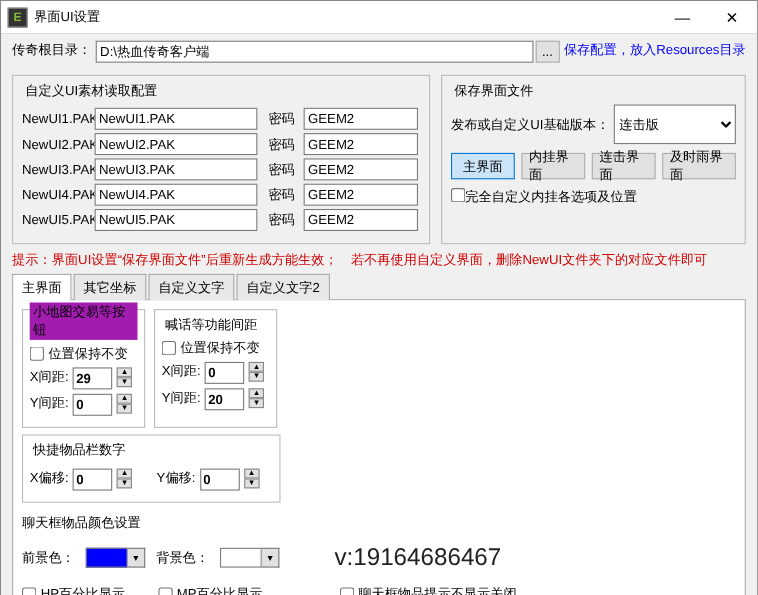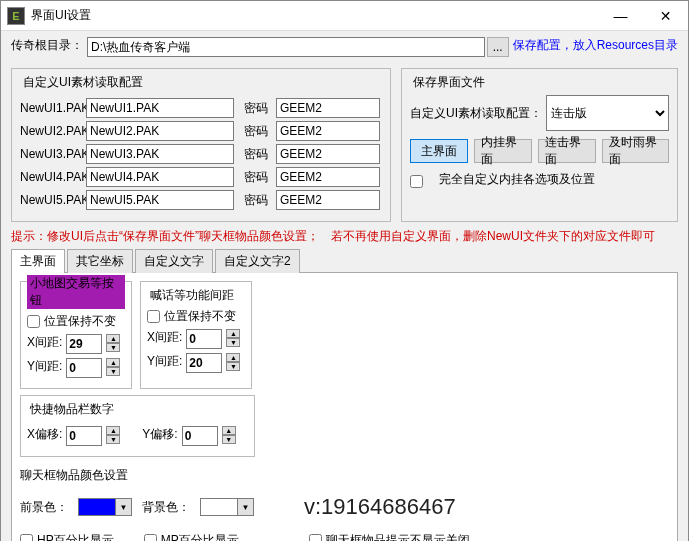--- a/index.html
+++ b/index.html
@@ -24,21 +24,21 @@
 .pak-label { width: 62px; }
 .pak-input { width: 148px; }
 .pw-label { margin-left: 6px; width: 28px; }
 .pw-input { width: 104px; }
 .right-col { flex: 1; }
 .sel-row { display: flex; align-items: center; gap: 4px; margin-bottom: 8px; }
 select { border: 1px solid #7a7a7a; background: #fff; height: 36px; flex: 1; }
 .btn { border: 1px solid #adadad; background: #e1e1e1; padding: 3px 6px; height: 24px; display: flex; align-items: center; justify-content: center; min-width: 58px; }
 .btn.active { border: 1px solid #0078d7; background: #cce4f7; }
 .btn-row { display: flex; gap: 6px; margin-bottom: 8px; }
-.chk-row { display: flex; align-items: flex-end; gap: 16px; }
+.chk-row { display: flex; align-items: flex-start; gap: 0; }
 .hint { margin: 6px 0 4px; }
 .red { color: #d00000; }
 .tabs { display: flex; border-bottom: 1px solid #aaa; background: #f0f0f0; }
 .tab { padding: 3px 8px; border: 1px solid #aaa; border-bottom: none; background: #e8e8e8; margin-right: 2px; margin-bottom: -1px; }
 .tab.active { background: #fff; }
 .tab-body { border: 1px solid #aaa; border-top: none; background: #fff; padding: 8px; }
 .upper-groups { display: flex; gap: 8px; }
 .mini-field { border: 1px solid #bbb; padding: 6px; }
 .nrow { display: flex; align-items: flex-start; gap: 4px; margin: 4px 0; }
 .num-in { width: 36px; border: 1px solid #7a7a7a; text-align: left; padding: 2px; height: 20px; font-weight: bold; }
@@ -109,38 +109,38 @@
   <input type="text" class="pak-input" value="NewUI5.PAK" style="">
   <span class="pw-label">密码</span>
   <input type="text" class="pw-input" value="GEEM2" style="">
             </div>
           </div>
       </div>
 
       <div class="fieldset right-col">
         <div class="fieldset-title">保存界面文件</div>
         <div class="sel-row">
-          <span>自定义UI素材读取配置：</span>
+          <span>发布或自定义UI基础版本：</span>
           <select><option>连击版</option></select>
         </div>
         <div class="btn-row" id="btn-row1">
             <div class="btn active">主界面</div>
             <div class="btn">内挂界面</div>
             <div class="btn">连击界面</div>
             <div class="btn">及时雨界面</div>
           </div>
         <div class="chk-row">
           <input type="checkbox" style="">
           <span>完全自定义内挂各选项及位置</span>
         </div>
       </div>
     </div>
 
     <div class="hint">
-      <span class="red">提示：</span><span class="red">修改UI后点击“保存界面文件”聊天框物品颜色设置；　若不再使用自定义界面，删除NewUI文件夹下的对应文件即可</span>
+      <span class="red">提示：</span><span class="red">界面UI设置“保存界面文件”后重新生成方能生效；　若不再使用自定义界面，删除NewUI文件夹下的对应文件即可</span>
     </div>
 
     <div class="tabs" id="tabs">
         <div class="tab active">主界面</div>
         <div class="tab">其它坐标</div>
         <div class="tab">自定义文字</div>
         <div class="tab">自定义文字2</div>
       </div>
     <div class="tab-body">
       <div class="upper-groups">

